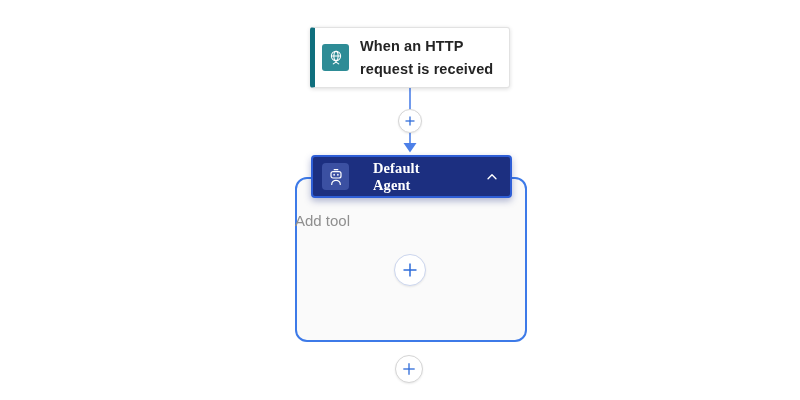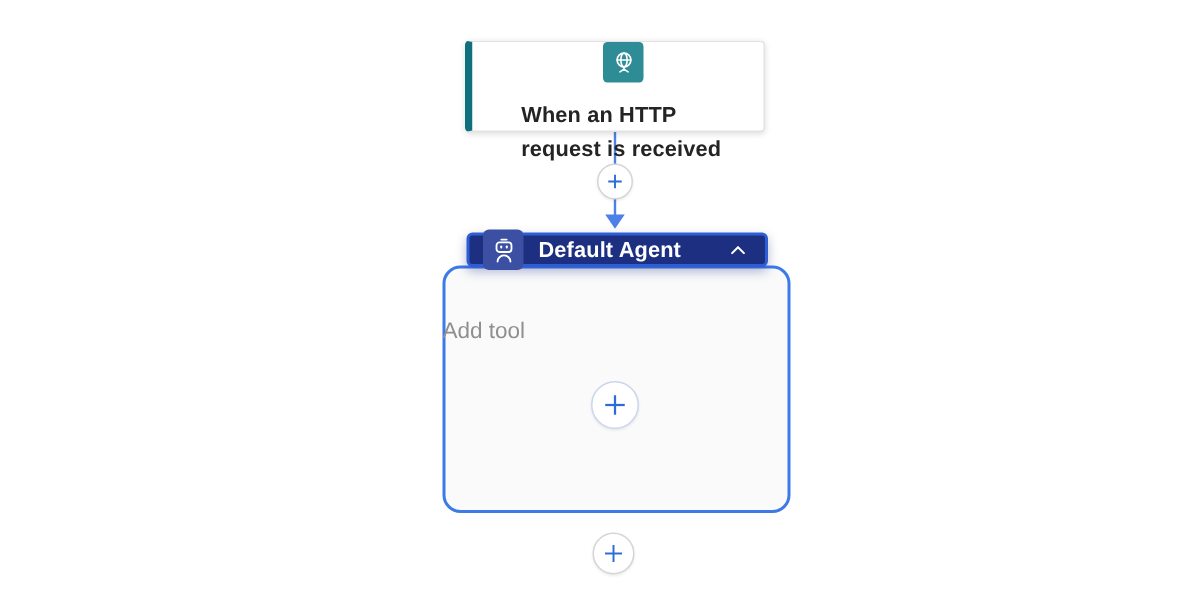--- a/index.html
+++ b/index.html
@@ -13,21 +13,21 @@
 
   
   .trigger-card{
     position:absolute;left:310px;top:27px;width:200px;height:61px;
     box-sizing:border-box;background:#fff;
     border:1px solid var(--trigger-border,#e2e2e2);
     border-left:5px solid var(--trigger-accent,#0f6f7d);
     border-radius:3px;
     box-shadow:0 1px 4px rgba(0,0,0,.14);
     display:flex;align-items:center;gap:11px;padding-left:7px;
-    z-index:2;cursor:pointer;flex-direction:column;
+    z-index:2;cursor:pointer;
   }
   .trigger-icon{
     width:27px;height:27px;border-radius:3px;flex:0 0 auto;
     background:var(--trigger-icon-bg,#2e8c96);
     display:flex;align-items:center;justify-content:center;
   }
   .trigger-title{
     width:136px;font-size:14.5px;line-height:23px;font-weight:700;
     color:var(--trigger-text,#242424);letter-spacing:.1px;
   }
@@ -51,28 +51,28 @@
     border:2px solid var(--container-border,#3d7ae8);
     border-radius:12px;z-index:1;
   }
   .add-tool{
     position:absolute;left:295px;top:212px;width:232px;text-align:left;
     font-size:15px;color:var(--muted-text,#8f8f8f);z-index:2;
   }
 
   
   .agent-header{
-    position:absolute;left:311px;top:155px;width:201px;height:23px;
+    position:absolute;left:311px;top:155px;width:201px;height:43px;
     box-sizing:border-box;
     background:var(--header-bg,#1c2f80);
     border:2px solid var(--header-border,#2e5ed6);
     border-radius:4px;
     box-shadow:0 3px 7px rgba(32,49,128,.35);
-    display:flex;align-items:center;gap:10px;padding:0 9px;
-    z-index:4;cursor:pointer;
+    display:flex;align-items:center;gap:24px;padding:0 9px;
+    z-index:4;cursor:pointer;font-family:Liberation Serif, serif;
   }
   .agent-chip{
     width:27px;height:27px;border-radius:4px;flex:0 0 auto;
     background:var(--header-chip,#3b50a2);
     display:flex;align-items:center;justify-content:center;
   }
   .agent-title{
     flex:1;color:#fff;font-size:14.5px;font-weight:700;letter-spacing:.1px;
   }
   .chev{display:flex;align-items:center;justify-content:center;width:18px;height:18px;cursor:pointer;}

